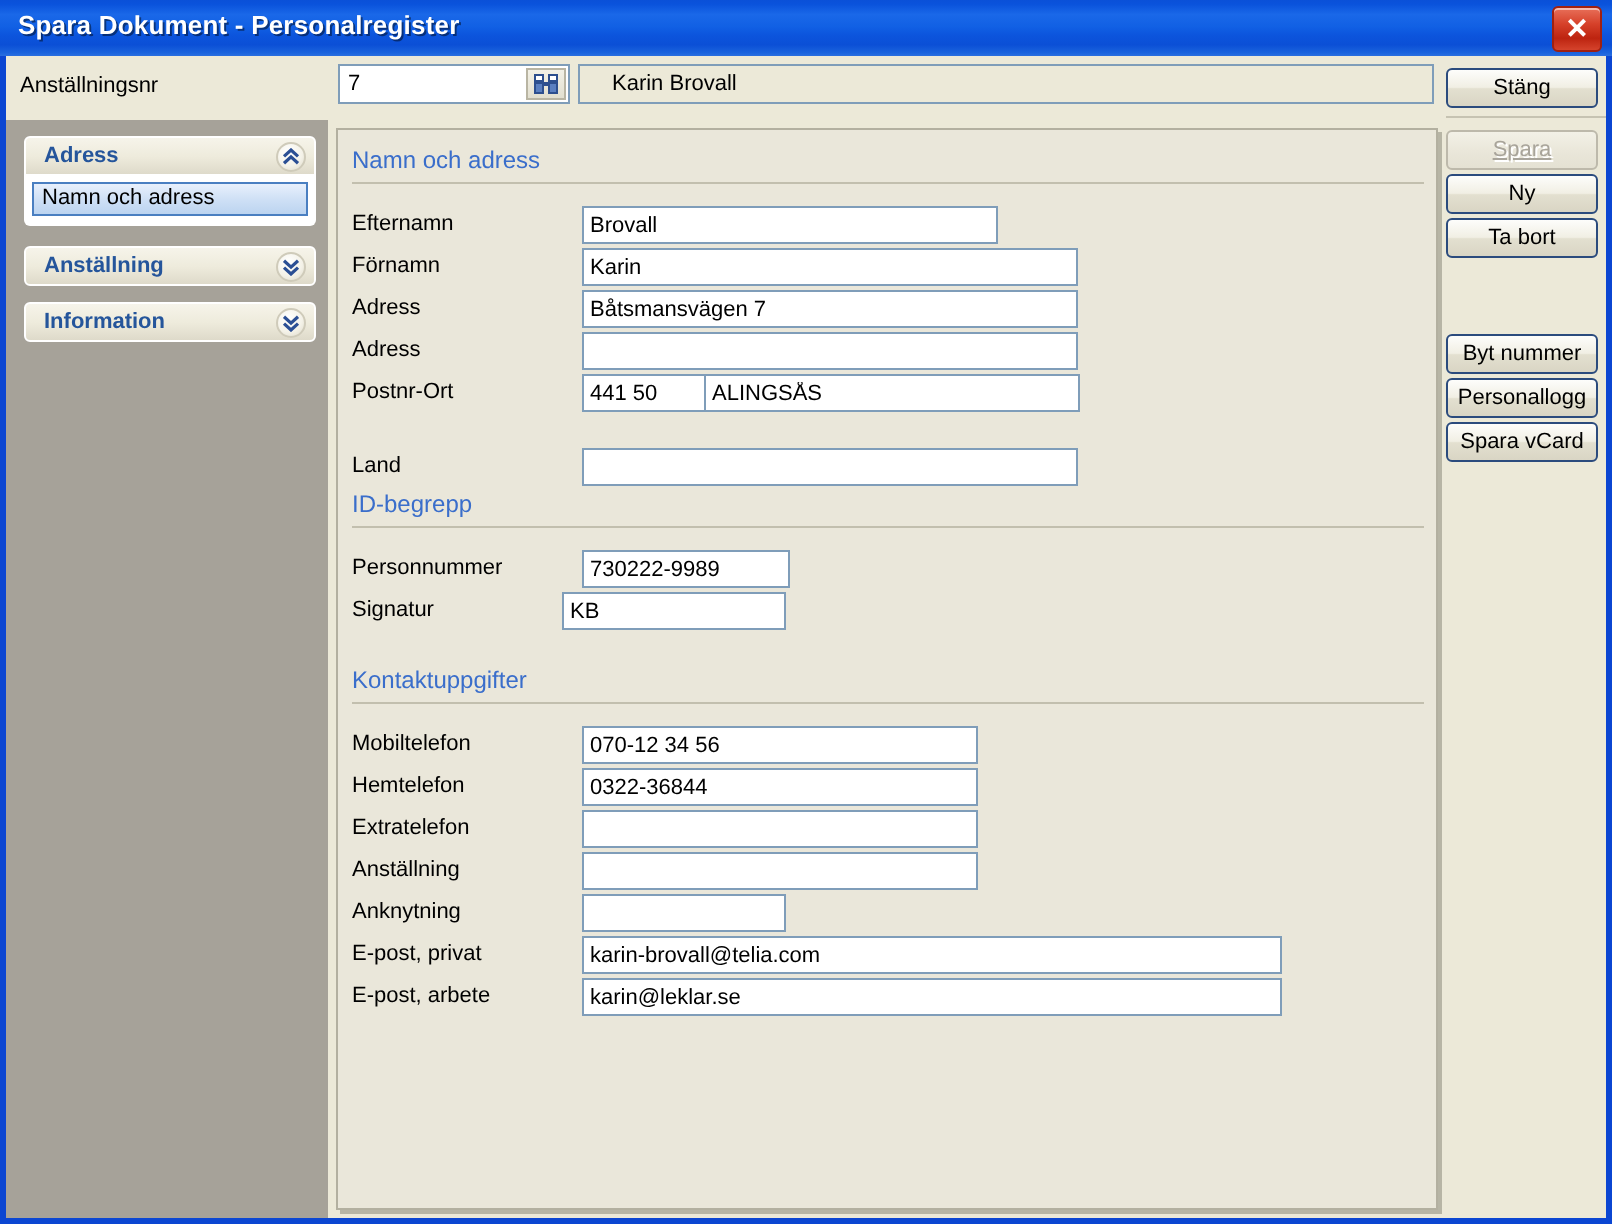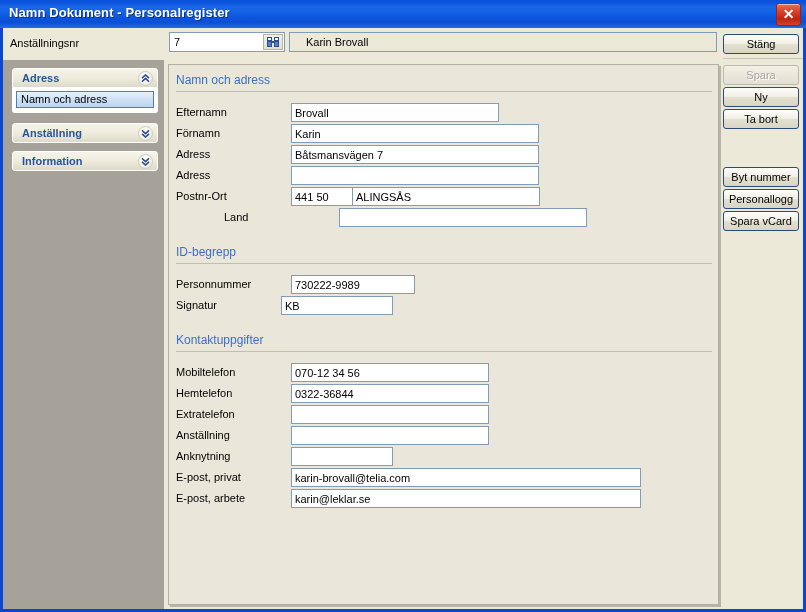--- a/index.html
+++ b/index.html
@@ -304,39 +304,40 @@
     cursor: pointer;
     white-space: nowrap;
     overflow: hidden;
   }
   .btn.disabled {
     color: #a8a49a;
     border: 1px solid #bdb9ab;
     background: linear-gradient(to bottom, #f3f1e7 0%, #eae7da 52%, #e4e1d3 100%);
     text-shadow: 1px 1px 0 #ffffff;
     cursor: default;
+    text-decoration: underline;
   }
   .divider-h {
     position: absolute;
     left: 723px;
     top: 58px;
     width: 80px;
     height: 1px;
     background: #c6c3b2;
   }
 </style>
 </head>
 <body>
 
 <div id="app">
   <div class="win-frame"></div>
 
   <div class="titlebar">
     <div class="titlebar-text">
-      <span>Namn Dokument</span><span> - </span><span class="sub">Personalregister</span>
+      <span>Spara Dokument</span><span> - </span><span class="sub">Personalregister</span>
     </div>
     <div class="close-btn">
       <span class="x">✕</span>
     </div>
   </div>
 
   <div class="topbar">
     <div class="lbl-anstnr">Anställningsnr</div>
     <div class="empno-wrap">
       <input class="empno-input" type="text" value="7" style="">
@@ -414,31 +415,31 @@
           </div>
           <div class="field-row" style="top: 93px;">
             <div class="f-label">Adress</div>
             <input type="text" class="f-input" value="" style="left: 122px; width: 248px;">
           </div>
           <div class="field-row" style="top: 114px;">
             <div class="f-label">Postnr-Ort</div>
             <input type="text" class="f-input" value="441 50" style="left: 122px; width: 62px;">
             <input type="text" class="f-input" value="ALINGSÅS" style="left: 183px; width: 188px;">
           </div>
-          <div class="field-row" style="top: 135px; margin-left: 48px;">
+          <div class="field-row" style="top: 151px;">
             <div class="f-label">Land</div>
             <input type="text" class="f-input" value="" style="left: 122px; width: 248px;">
           </div>
         </div>
         <div class="section" style="top: 180px;">
           <div class="sec-title">ID-begrepp</div>
           <div class="sec-rule"></div>
           <div class="field-row" style="top: 30px;">
             <div class="f-label">Personnummer</div>
-            <input type="text" class="f-input" value="730222-9989" style="left: 122px; width: 124px;">
+            <input type="text" class="f-input" value="730222-9989" style="left: 122px; width: 104px;">
           </div>
           <div class="field-row" style="top: 51px;">
             <div class="f-label">Signatur</div>
             <input type="text" class="f-input" value="KB" style="left: 112px; width: 112px;">
           </div>
         </div>
         <div class="section" style="top: 268px;">
           <div class="sec-title">Kontaktuppgifter</div>
           <div class="sec-rule"></div>
           <div class="field-row" style="top: 30px;">

